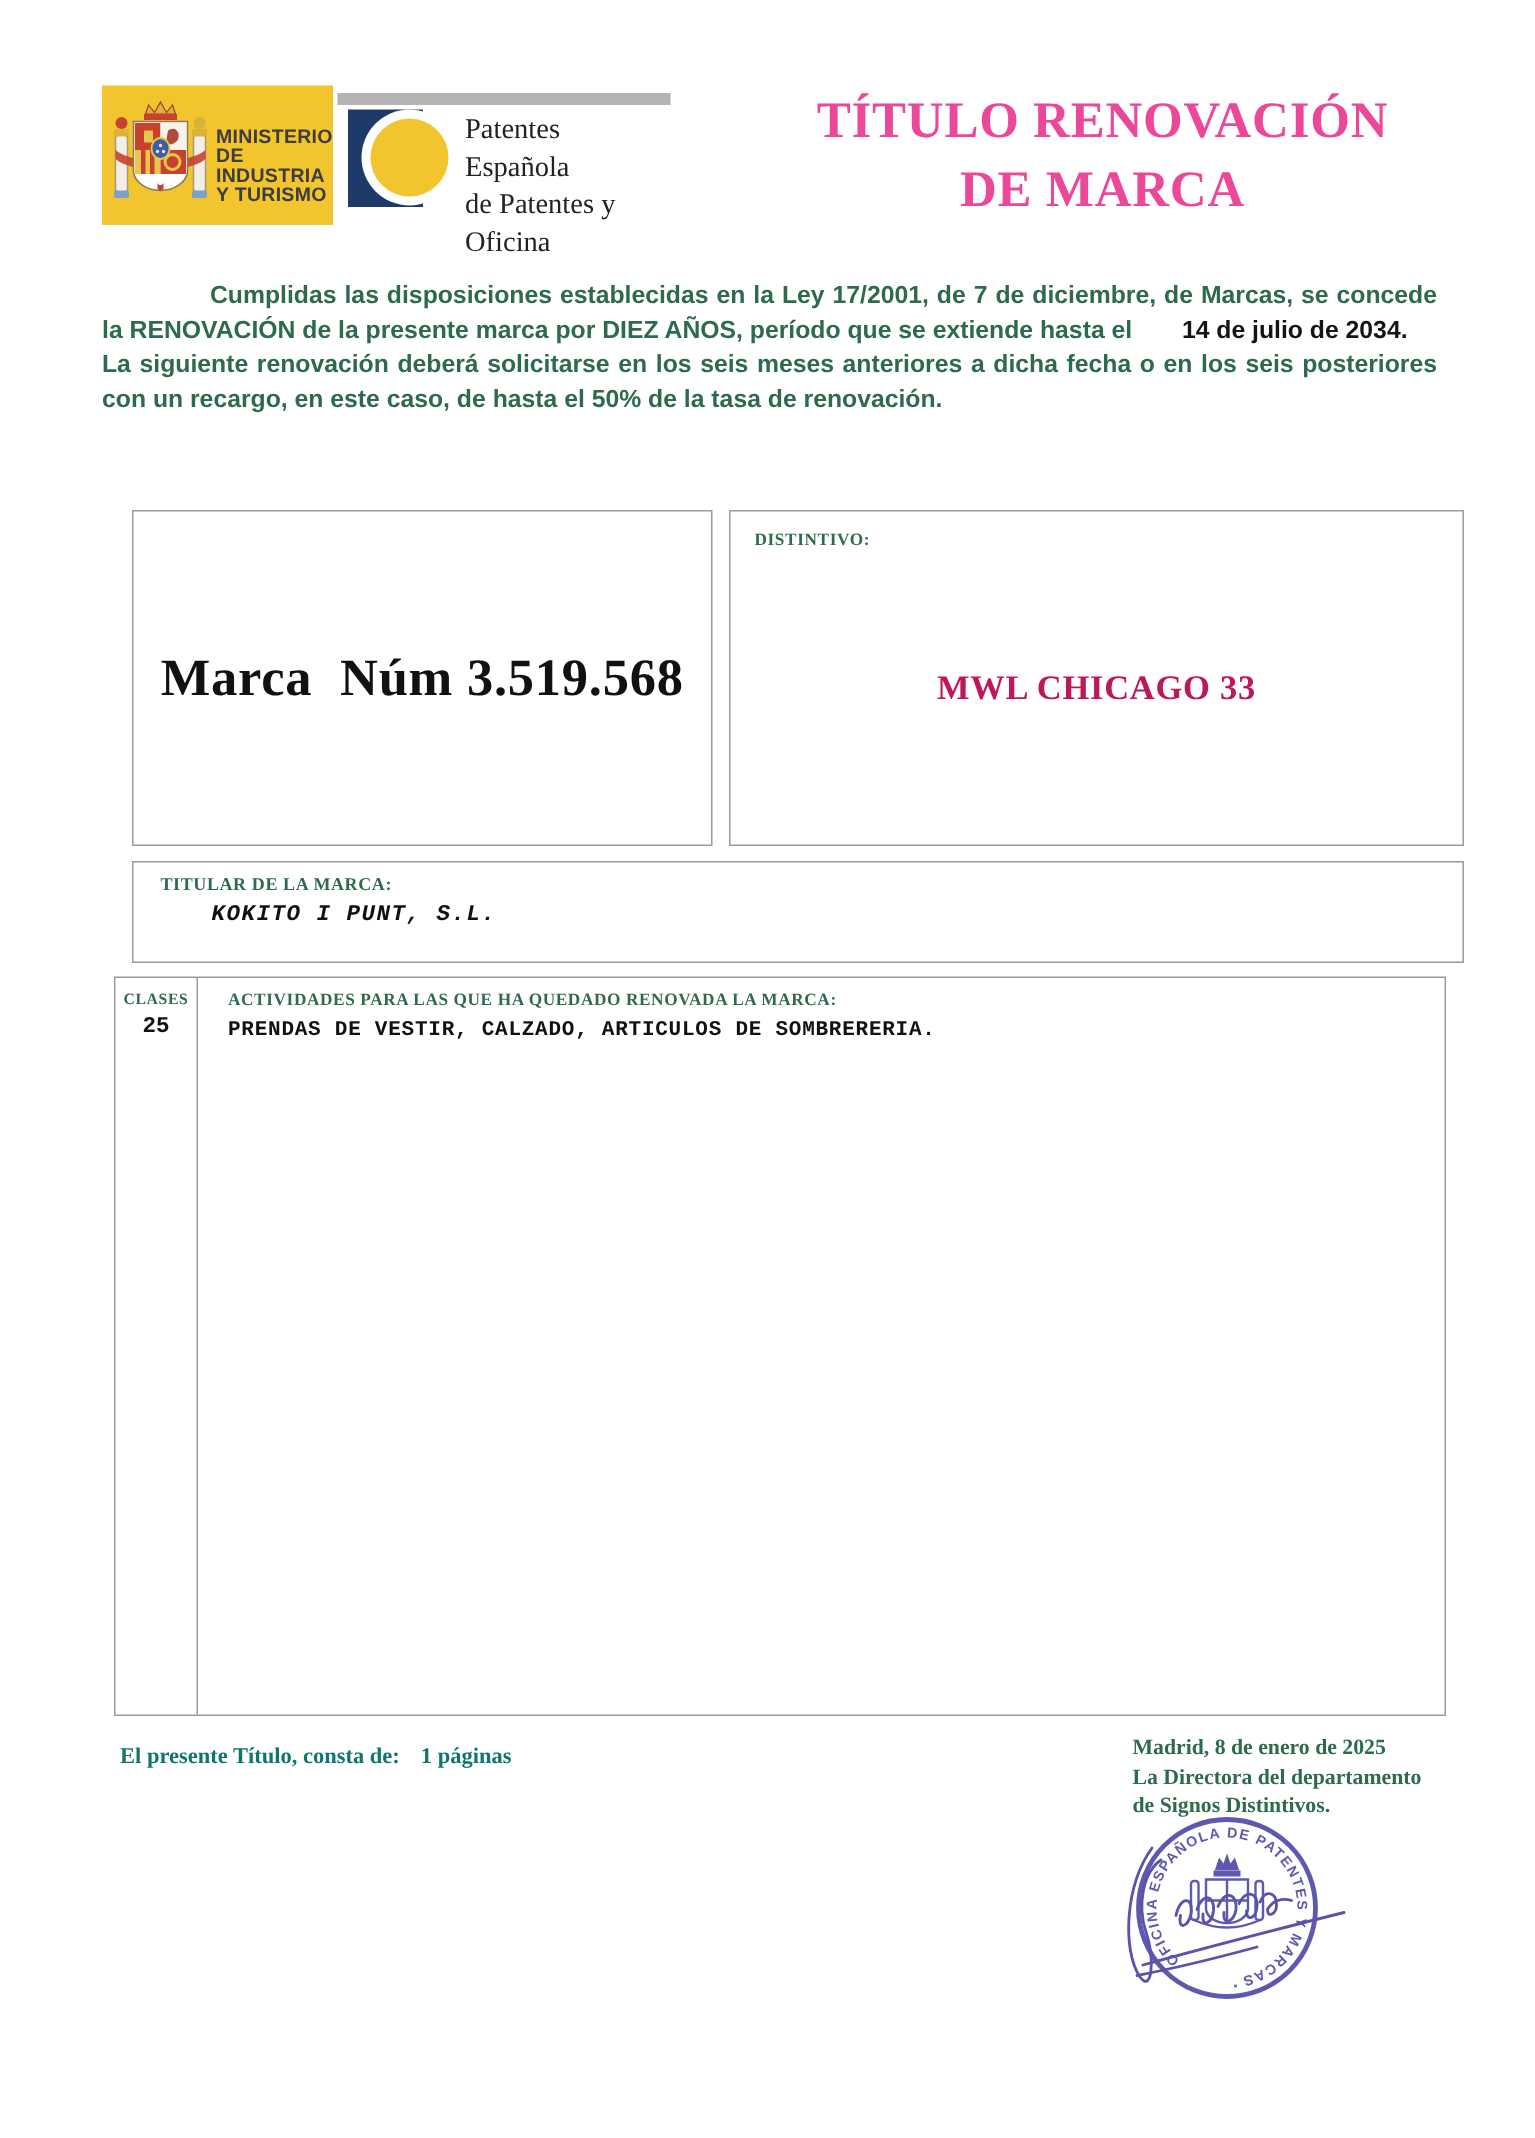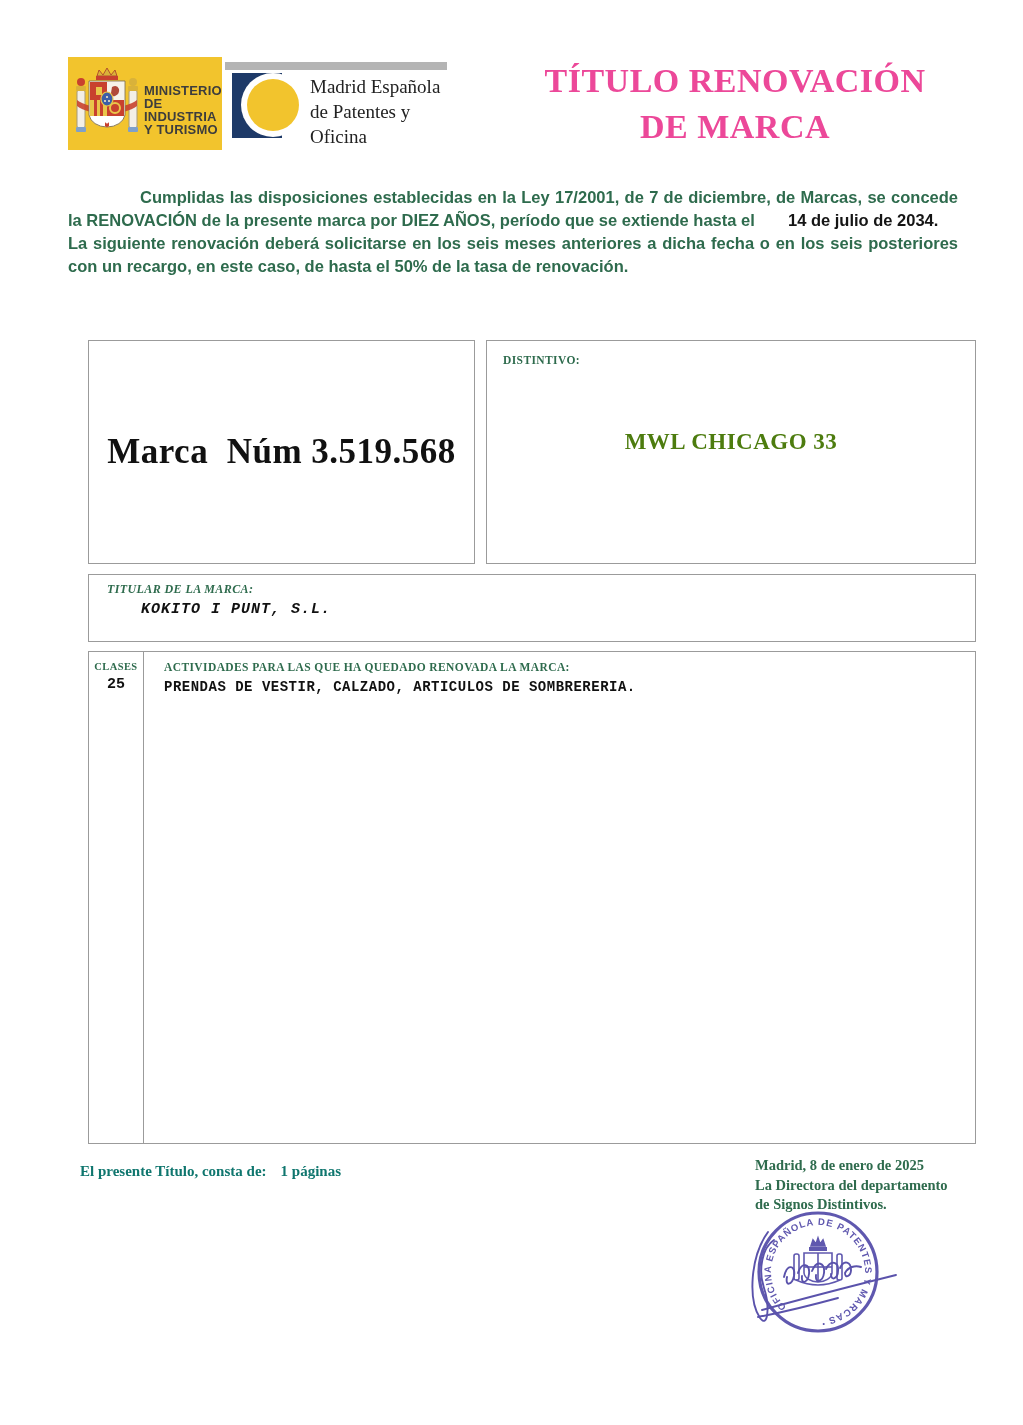--- a/index.html
+++ b/index.html
@@ -66,32 +66,32 @@
     font-family:"Liberation Serif", serif; font-weight:bold;
     font-size:35px; color:#111111; white-space:pre; letter-spacing:.5px;
   }
   .box-distintivo { left:466px; top:340px; width:490px; height:224px; }
   .green-label {
     font-family:"Liberation Serif", serif; font-weight:bold;
     font-size:11.5px; color:#2E6B4D; letter-spacing:.4px;
   }
   .distintivo-label { position:absolute; left:16px; top:13px; }
   .distintivo-value {
-    position:absolute; left:0; right:0; top:88px; text-align:center;
-    font-family:"Liberation Serif", serif; font-weight:bold; font-size:23px; color:#4d7c0f;
+    position:absolute; left:0; right:0; top:105px; text-align:center;
+    font-family:"Liberation Serif", serif; font-weight:bold; font-size:23px; color:#be185d;
     letter-spacing:.5px;
   }
   .box-titular { left:68px; top:574px; width:888px; height:68px; }
-  .titular-label { position:absolute; left:18px; top:7px; font-size:12px;font-style:italic; }
+  .titular-label { position:absolute; left:18px; top:7px; font-size:12px; }
   .titular-value {
     position:absolute; left:52px; top:26px;
     font-family:"Liberation Mono", monospace; font-weight:bold; font-style:italic;
     font-size:15px; color:#111111; letter-spacing:1px;
   }
-  .box-clases { left:68px; top:651px; width:888px; height:493px; display:flex; }
+  .box-clases { left:56px; top:651px; width:888px; height:493px; display:flex; }
   .clases-col {
     width:55px; border-right:1.5px solid #9B9B9B; flex:none;
     text-align:center; padding-top:9px;
   }
   .clases-label { font-size:10.5px; display:block; }
   .clases-value {
     display:block; margin-top:4px;
     font-family:"Liberation Mono", monospace; font-weight:bold; font-size:15px; color:#111111;
   }
   .activities-col { flex:1; padding:9px 0 0 20px; }
@@ -161,21 +161,21 @@
   </div>
 
   <div class="oepm-logo">
     <div class="oepm-graybar"></div>
     <div class="oepm-mark">
       <div class="oepm-blue"></div>
       <div class="oepm-whitecircle"></div>
       <div class="oepm-yellowcircle"></div>
     </div>
     <div class="oepm-text">
-      <div>Madrid Española</div>
+      <div>Patentes Española</div>
       <div>de Patentes y Oficina</div>
     </div>
   </div>
 
   <div class="doc-title">
     <div>TÍTULO RENOVACIÓN</div>
     <div>DE MARCA</div>
   </div>
 
   <div class="intro">

